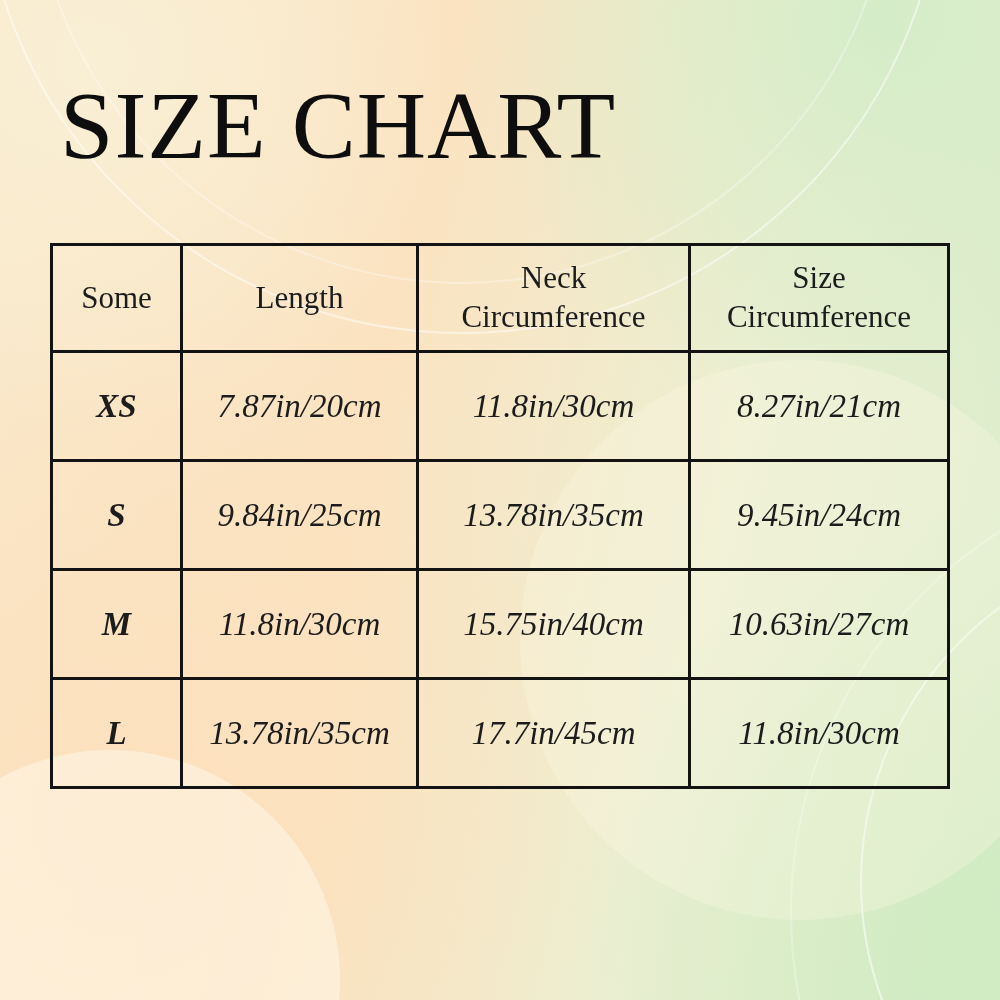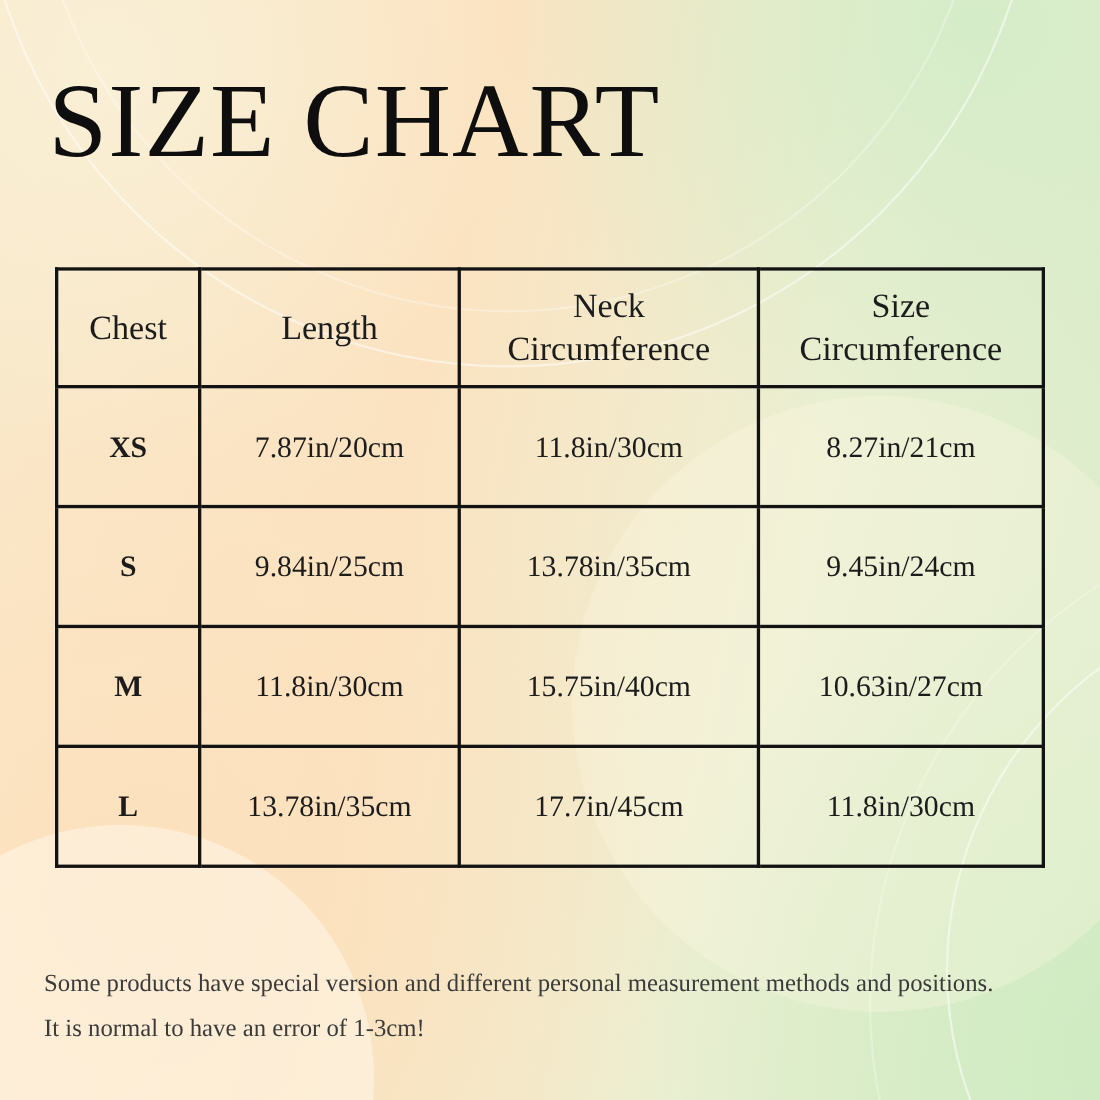--- a/index.html
+++ b/index.html
@@ -18,40 +18,40 @@
   }
   .decor{position:absolute;border-radius:50%;pointer-events:none;}
   .arc1{width:960px;height:960px;left:-20px;top:-630px;border:2px solid rgba(255,255,255,.50);}
   .arc2{width:860px;height:860px;left:30px;top:-580px;border:2px solid rgba(255,255,255,.30);}
   .arc3{width:680px;height:680px;left:860px;top:540px;border:2px solid rgba(255,255,255,.55);}
   .arc4{width:900px;height:900px;left:790px;top:460px;border:2px solid rgba(255,255,255,.28);}
   .blob1{width:460px;height:460px;left:-120px;top:750px;background:rgba(255,248,233,.55);}
   .blob2{width:560px;height:560px;left:520px;top:360px;background:rgba(255,247,230,.30);}
 
   .title{
-    position:absolute;left:44px;top:62px;margin:0;
+    position:absolute;left:44px;top:62px;margin:16px;
     font-size:96px;font-weight:normal;letter-spacing:1px;
     color:#0e0e0e;line-height:1;
   }
   table.size-table{
     position:absolute;left:50px;top:243px;width:897px;
     border-collapse:collapse;table-layout:fixed;
     color:#1c1c1c;
   }
   .size-table th,.size-table td{
     border:3px solid #131313;
     text-align:center;vertical-align:middle;padding:0;
     background:transparent;
   }
   .size-table thead th{
     font-weight:normal;font-size:31px;line-height:1.25;
     white-space:pre-line;height:104px;
   }
   .size-table tbody tr{height:109px;}
-  .size-table td{font-size:27px;}
+  .size-table td{font-size:33px;font-style:italic;}
   .size-table td.size-cell{font-weight:bold;}
 
   .footer{
     position:absolute;left:40px;top:874px;width:940px;
     font-size:22.5px;line-height:1.8;color:#3b3b3b;
   }
   .footer div{white-space:nowrap;}
 </style>
 </head>
 <body>
@@ -69,21 +69,21 @@
 
   <table class="size-table">
     <colgroup>
       <col style="width:130px">
       <col style="width:236px">
       <col style="width:272px">
       <col style="width:259px">
     </colgroup>
     <thead>
       <tr>
-        <th>Chest</th>
+        <th>Some</th>
         <th>Length</th>
         <th>Neck
 Circumference</th>
         <th>Size
 Circumference</th>
       </tr>
     </thead>
     <tbody>
       <tr>
         <td class="size-cell">XS</td>
@@ -105,18 +105,14 @@
       </tr>
       <tr>
         <td class="size-cell">L</td>
         <td>13.78in/35cm</td>
         <td>17.7in/45cm</td>
         <td>11.8in/30cm</td>
       </tr>
     </tbody>
   </table>
 
-  <div class="footer">
-    <div>Some products have special version and different personal measurement methods and positions.</div>
-    <div>It is normal to have an error of 1-3cm!</div>
-  </div>
 
 </div>
 
 </body></html>

